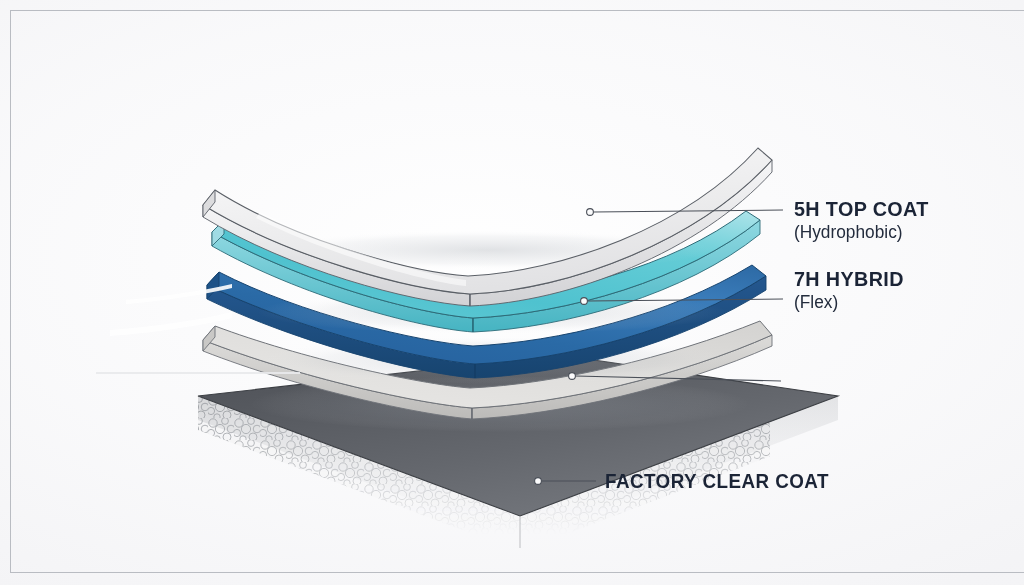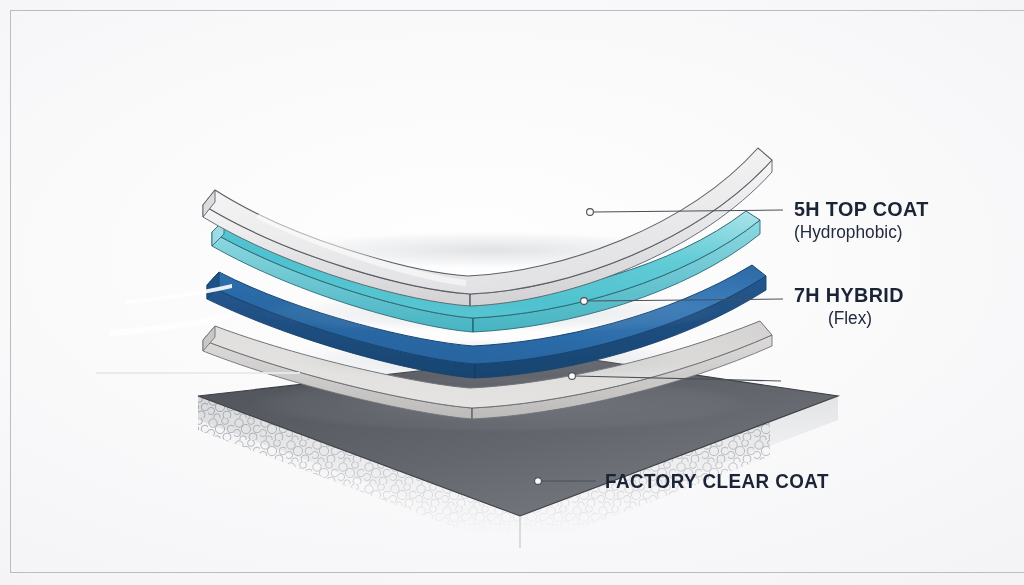--- a/index.html
+++ b/index.html
@@ -282,21 +282,21 @@
     </g>
   </svg>
 
   <div class="labels">
 
     <div class="label-block" style="left:794px; top:198px;">
       <div class="label-title">5H TOP COAT</div>
       <div class="label-sub">(Hydrophobic)</div>
     </div>
 
-    <div class="label-block" style="left:794px; top:284px;text-align:center;">
+    <div class="label-block" style="left:794px; top:268px;">
       <div class="label-title">7H HYBRID</div>
       <div class="label-sub">(Flex)</div>
     </div>
 
 
     <div class="label-bottom" style="left:605px; top:470px;">FACTORY CLEAR COAT</div>
 
   </div>
 </div>
 

